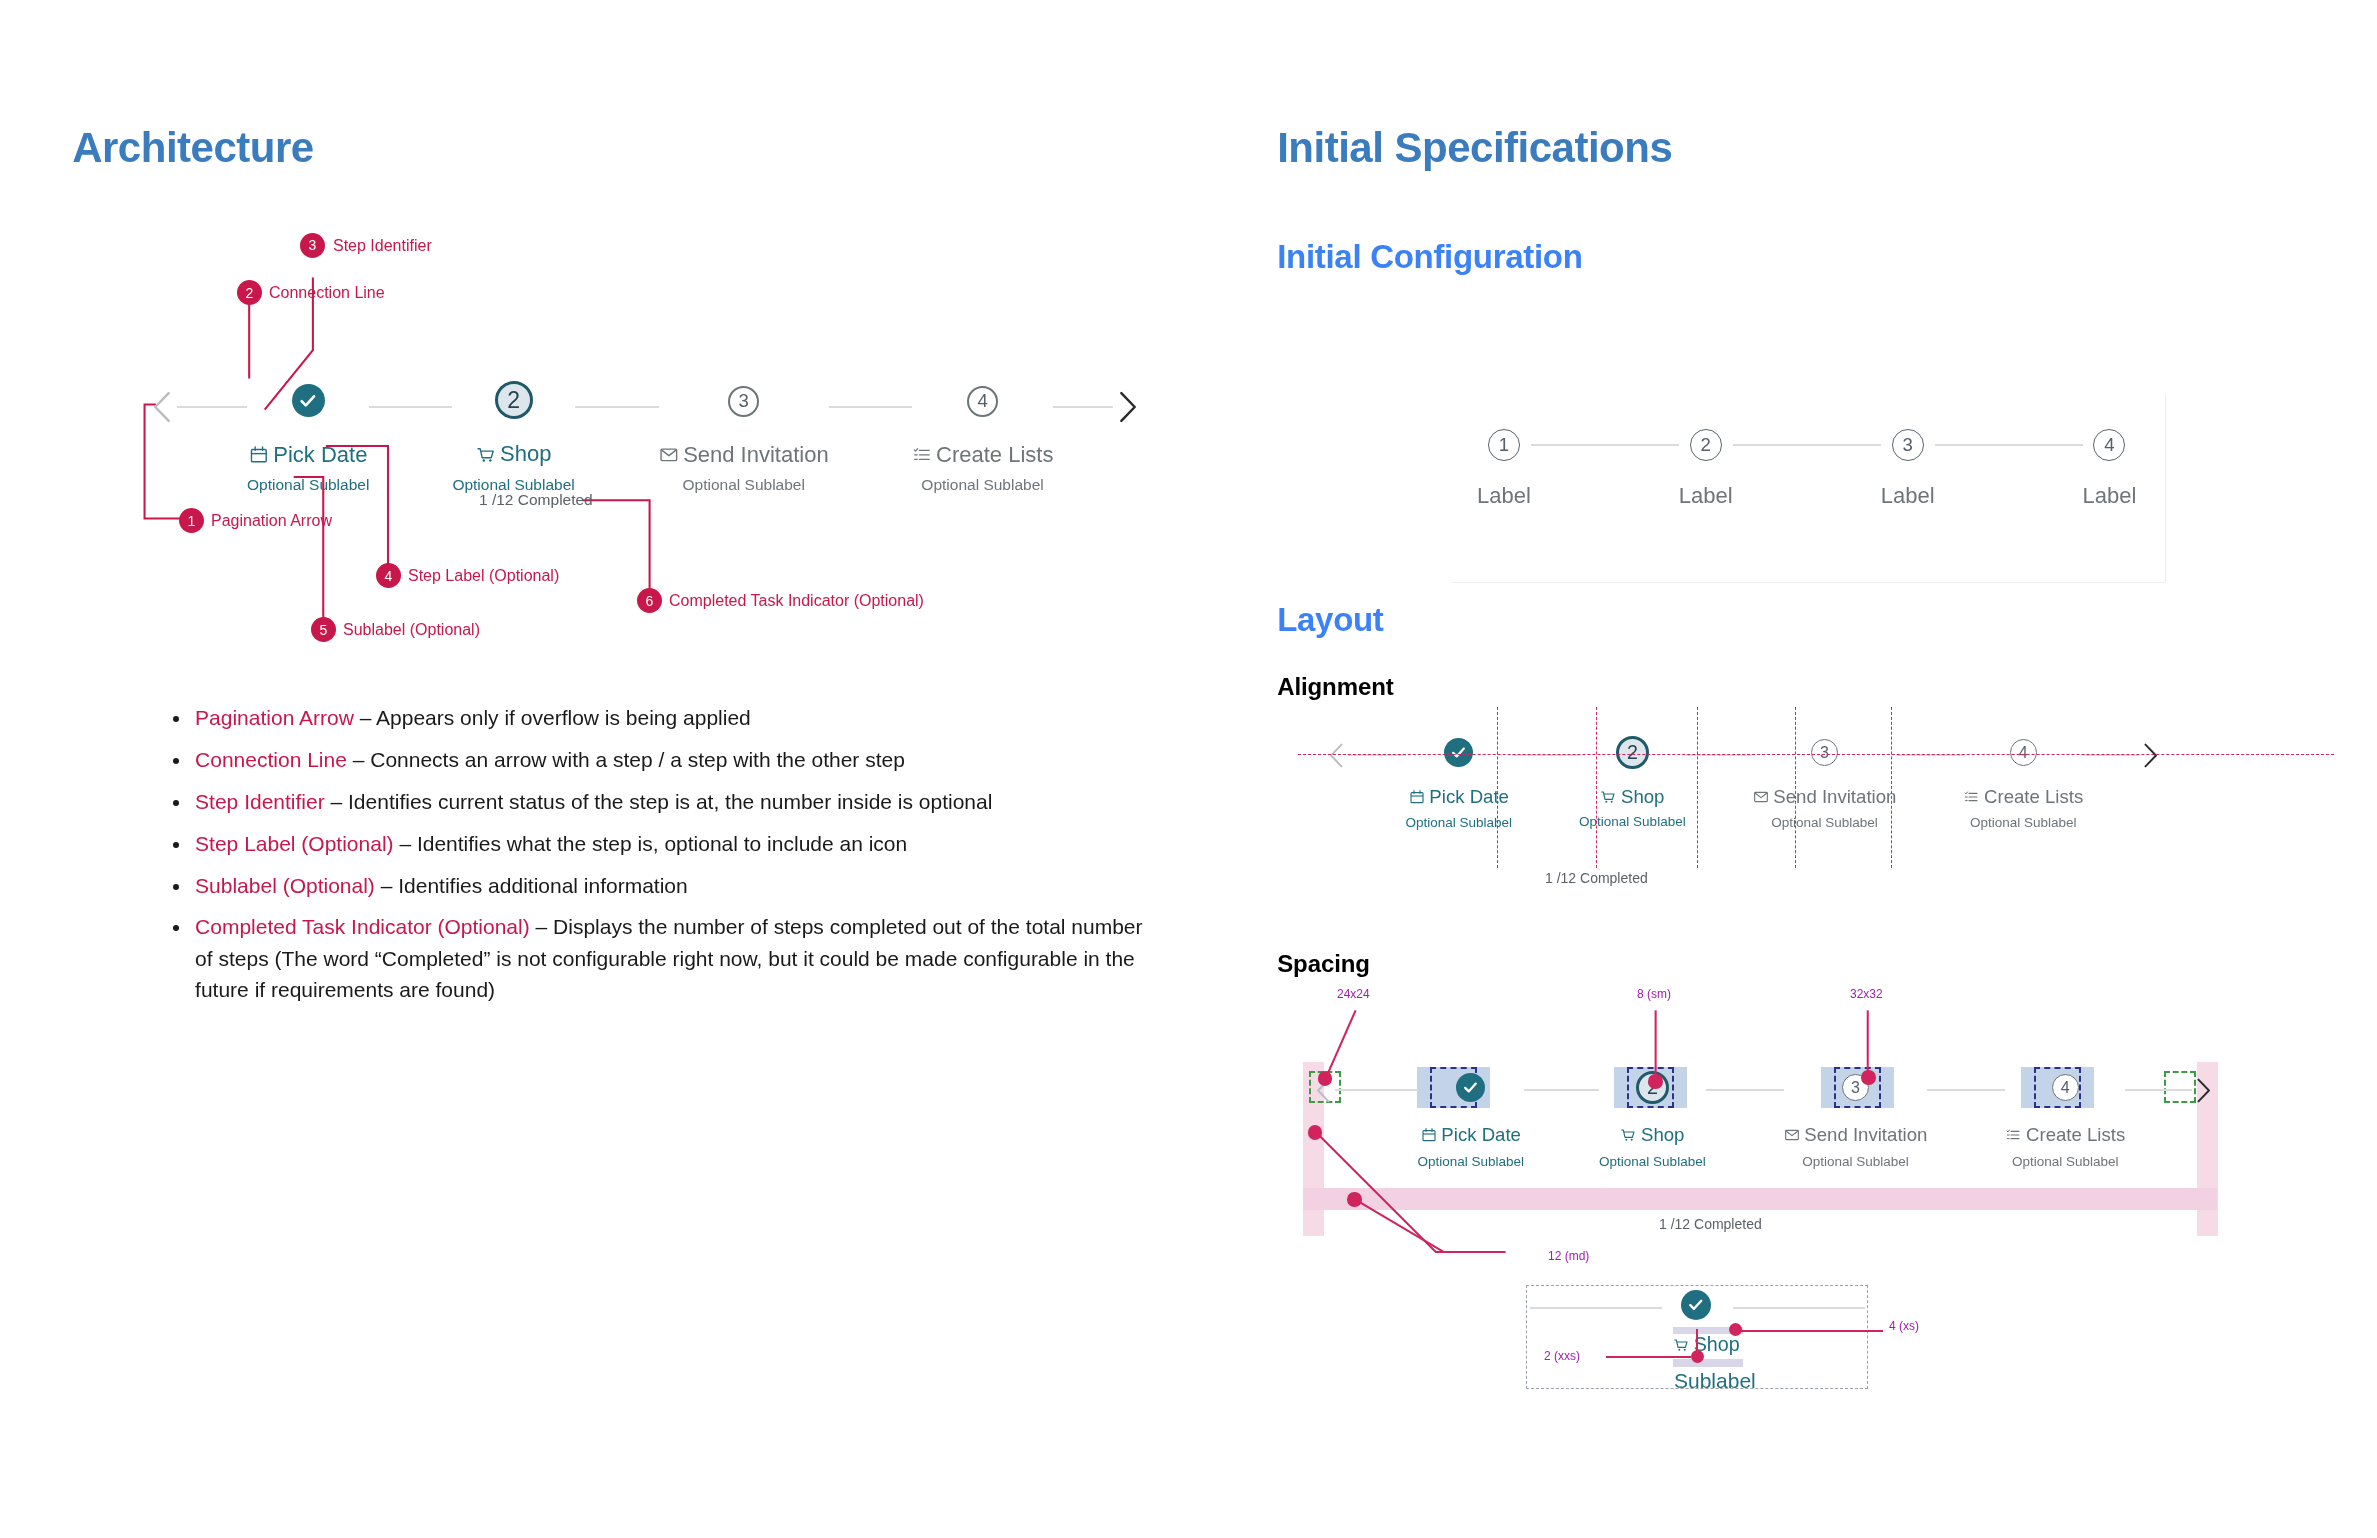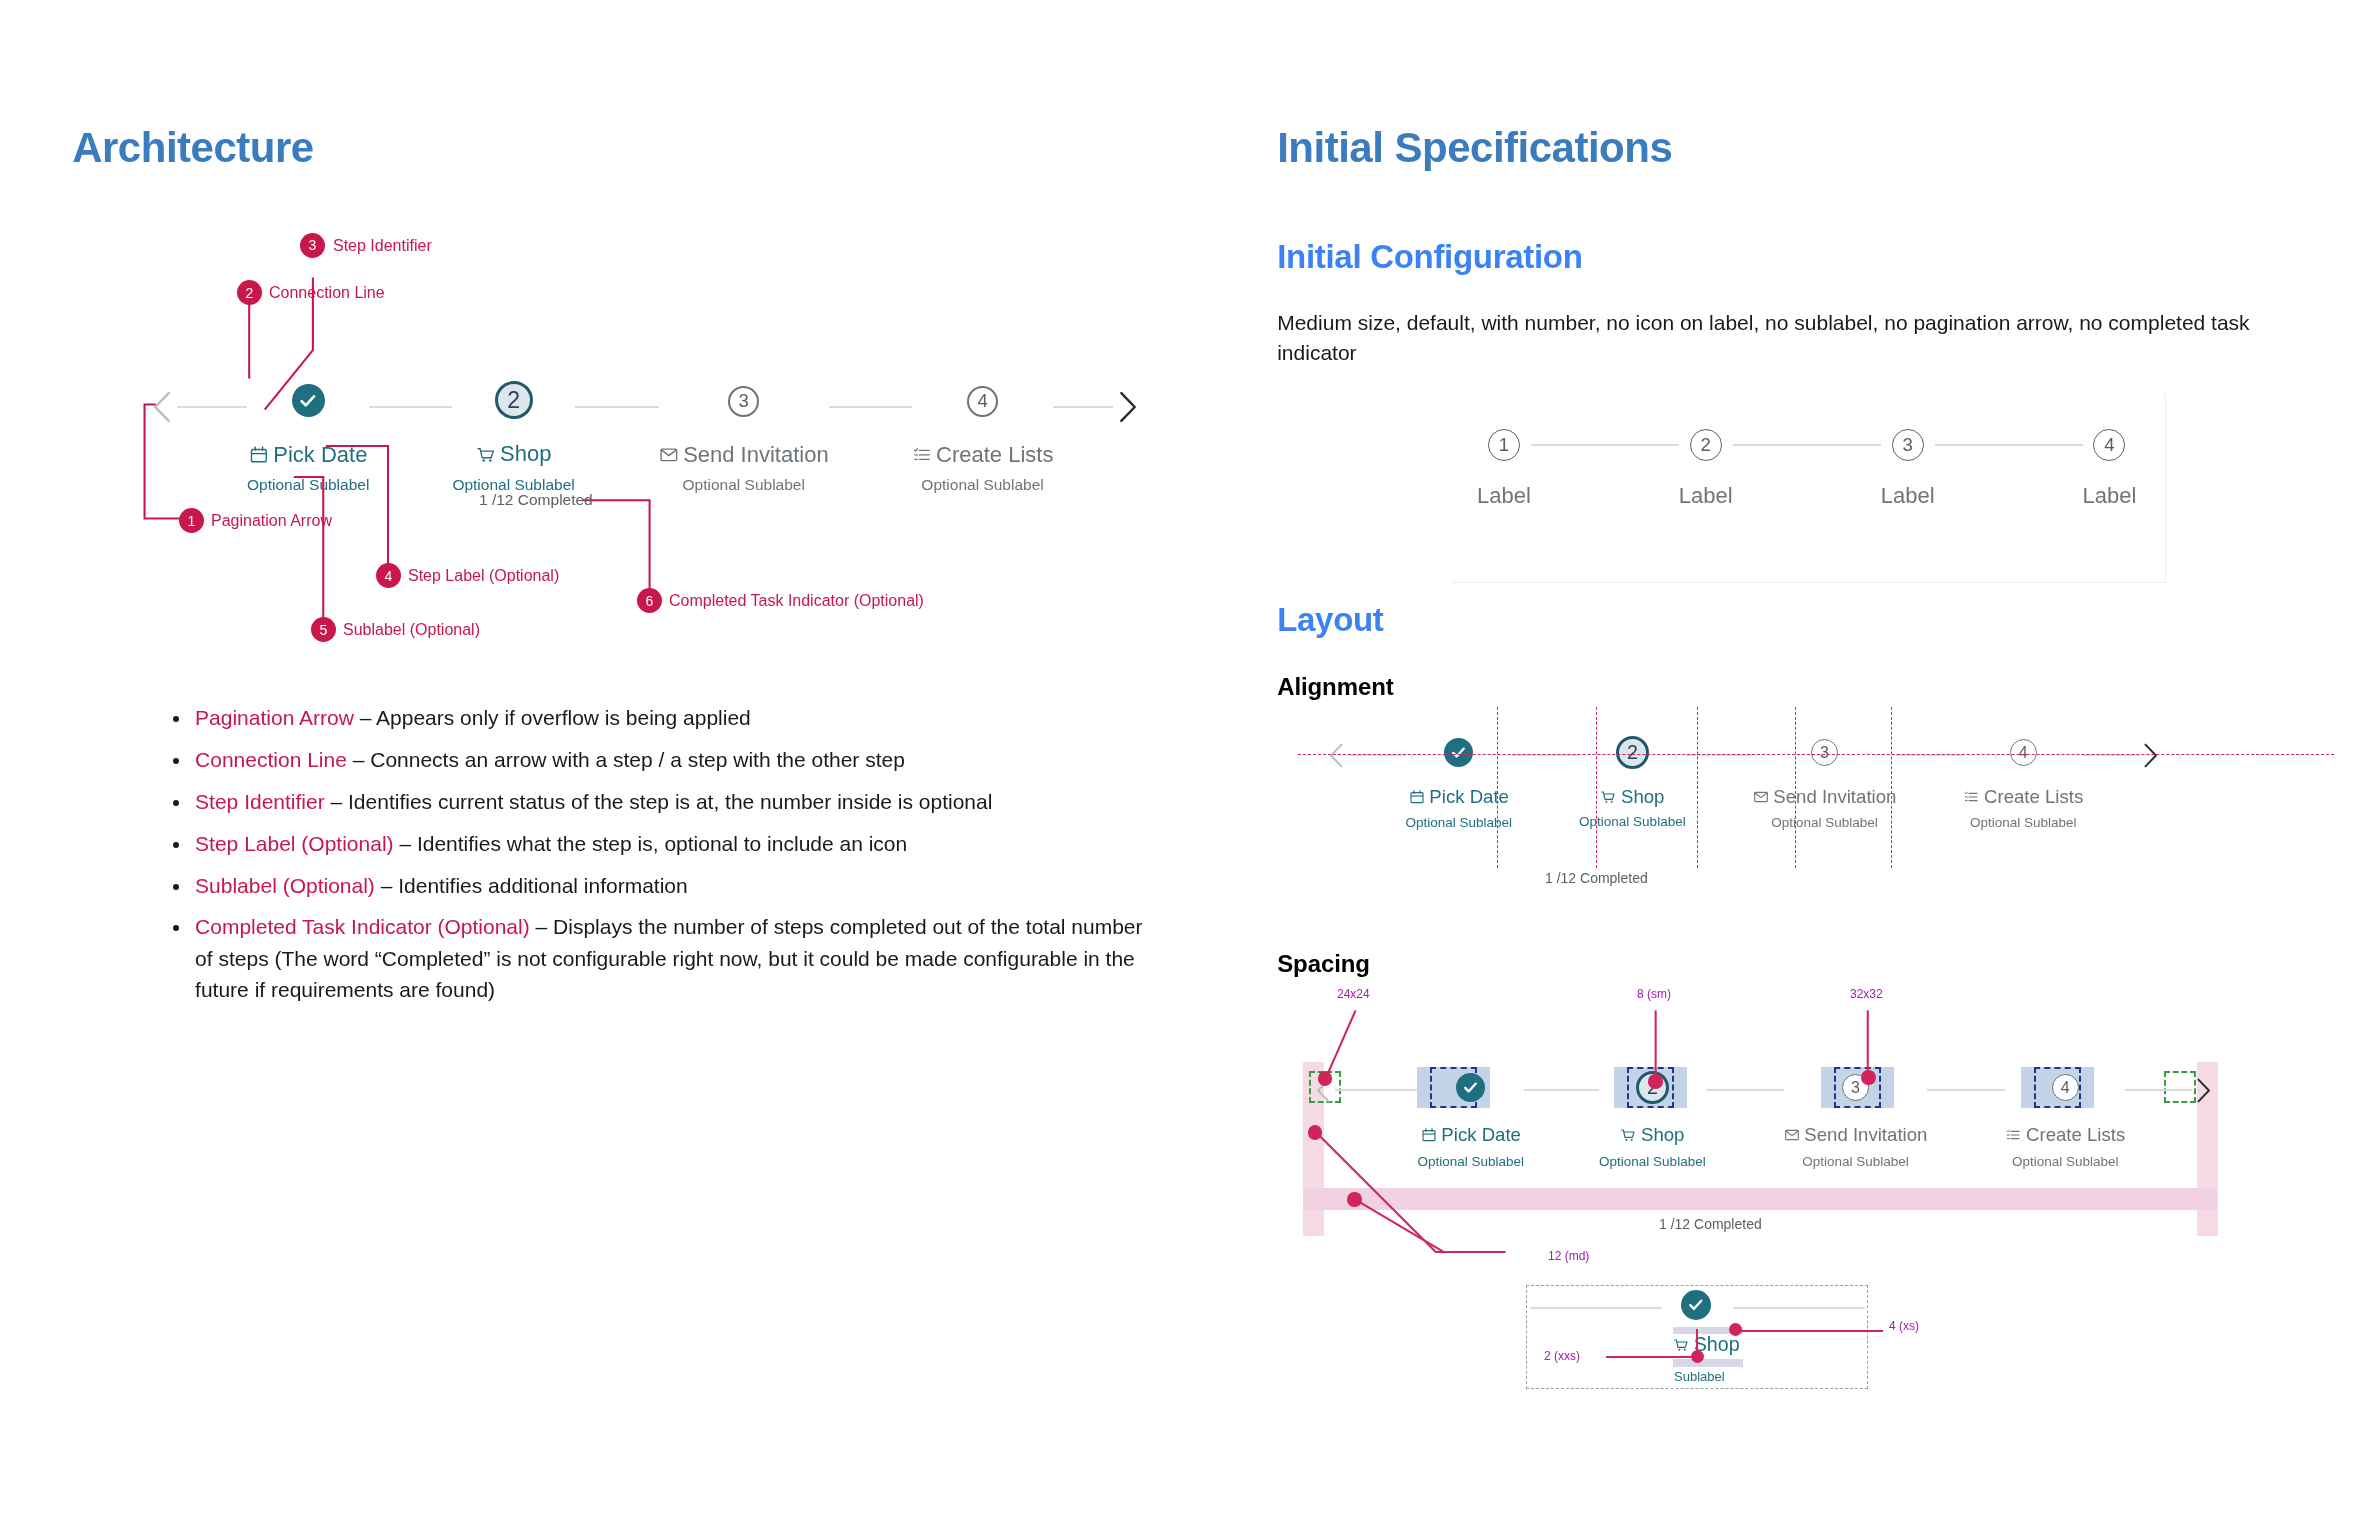--- a/index.html
+++ b/index.html
@@ -277,21 +277,20 @@
       </ul>
     </div>
   </div>
 
   <div class="col-right">
 
     <div class="h1" style="position:absolute;left:5.2px;top:127px;">Initial Specifications</div>
 
     <div class="h2" style="position:absolute;left:5.2px;top:238px;">Initial Configuration</div>
 
-    <div class="body-text" style="position:absolute;left:5.2px;top:308px;width:1051px;">Medium size, default, with number, no icon on label, no sublabel, no pagination arrow, no completed task indicator</div>
 
     <div class="card" style="left:179px;top:394px;width:715px;height:189px;">
       <div class="stepper" style="left:26px;top:35px;">
 
         <div class="step-col">
           <div class="circle idle" style="width:32px;height:32px;border-width:1.6px;border-color:#5a646b;">
             <span class="num" style="font-size:18.6px;color:#55606a;">1</span>
           </div>
           <div class="sub gray" style="margin-top:24px;font-size:22px;">Label</div>
         </div>
@@ -575,21 +574,21 @@
 
       <div class="lbl teal" style="position:absolute;left:147px;top:50px;width:78px;justify-content:flex-start;">
         <svg width="16" height="16" viewBox="0 0 24 24">
           <path d="M2.5 4.5 H5 L7.5 15.5 H18.5 L21 7.5 H6" fill="none" stroke="currentColor" stroke-width="1.7" stroke-linecap="round" stroke-linejoin="round"></path>
           <circle cx="9.5" cy="19" r="1.5" fill="currentColor"></circle>
             <circle cx="17.5" cy="19" r="1.5" fill="currentColor"></circle>
         </svg>
         <span class="txt" style="font-size:19.7px;">Shop</span>
       </div>
 
-      <div class="sub teal" style="position:absolute;left:148px;top:85px;font-size:13px;">Sublabel</div>
+      <div class="sub teal" style="position:absolute;left:148px;top:85px;font-size:21px;">Sublabel</div>
 
       <div class="leader" style="left:80px;top:71px;width:85px;height:2.1px;"></div>
       <div class="leader" style="left:207px;top:45px;width:150px;height:2.1px;"></div>
       <div class="leader" style="left:170px;top:44px;width:2.1px;height:32px;"></div>
 
       <div class="dot" style="left:165px;top:65px;width:13px;height:13px;"></div>
       <div class="dot" style="left:203px;top:38px;width:13px;height:13px;"></div>
 
       <div class="meas" style="left:18px;top:64px;text-align:right;">2 (xxs)</div>
       <div class="meas" style="left:363px;top:34px;">4 (xs)</div>

